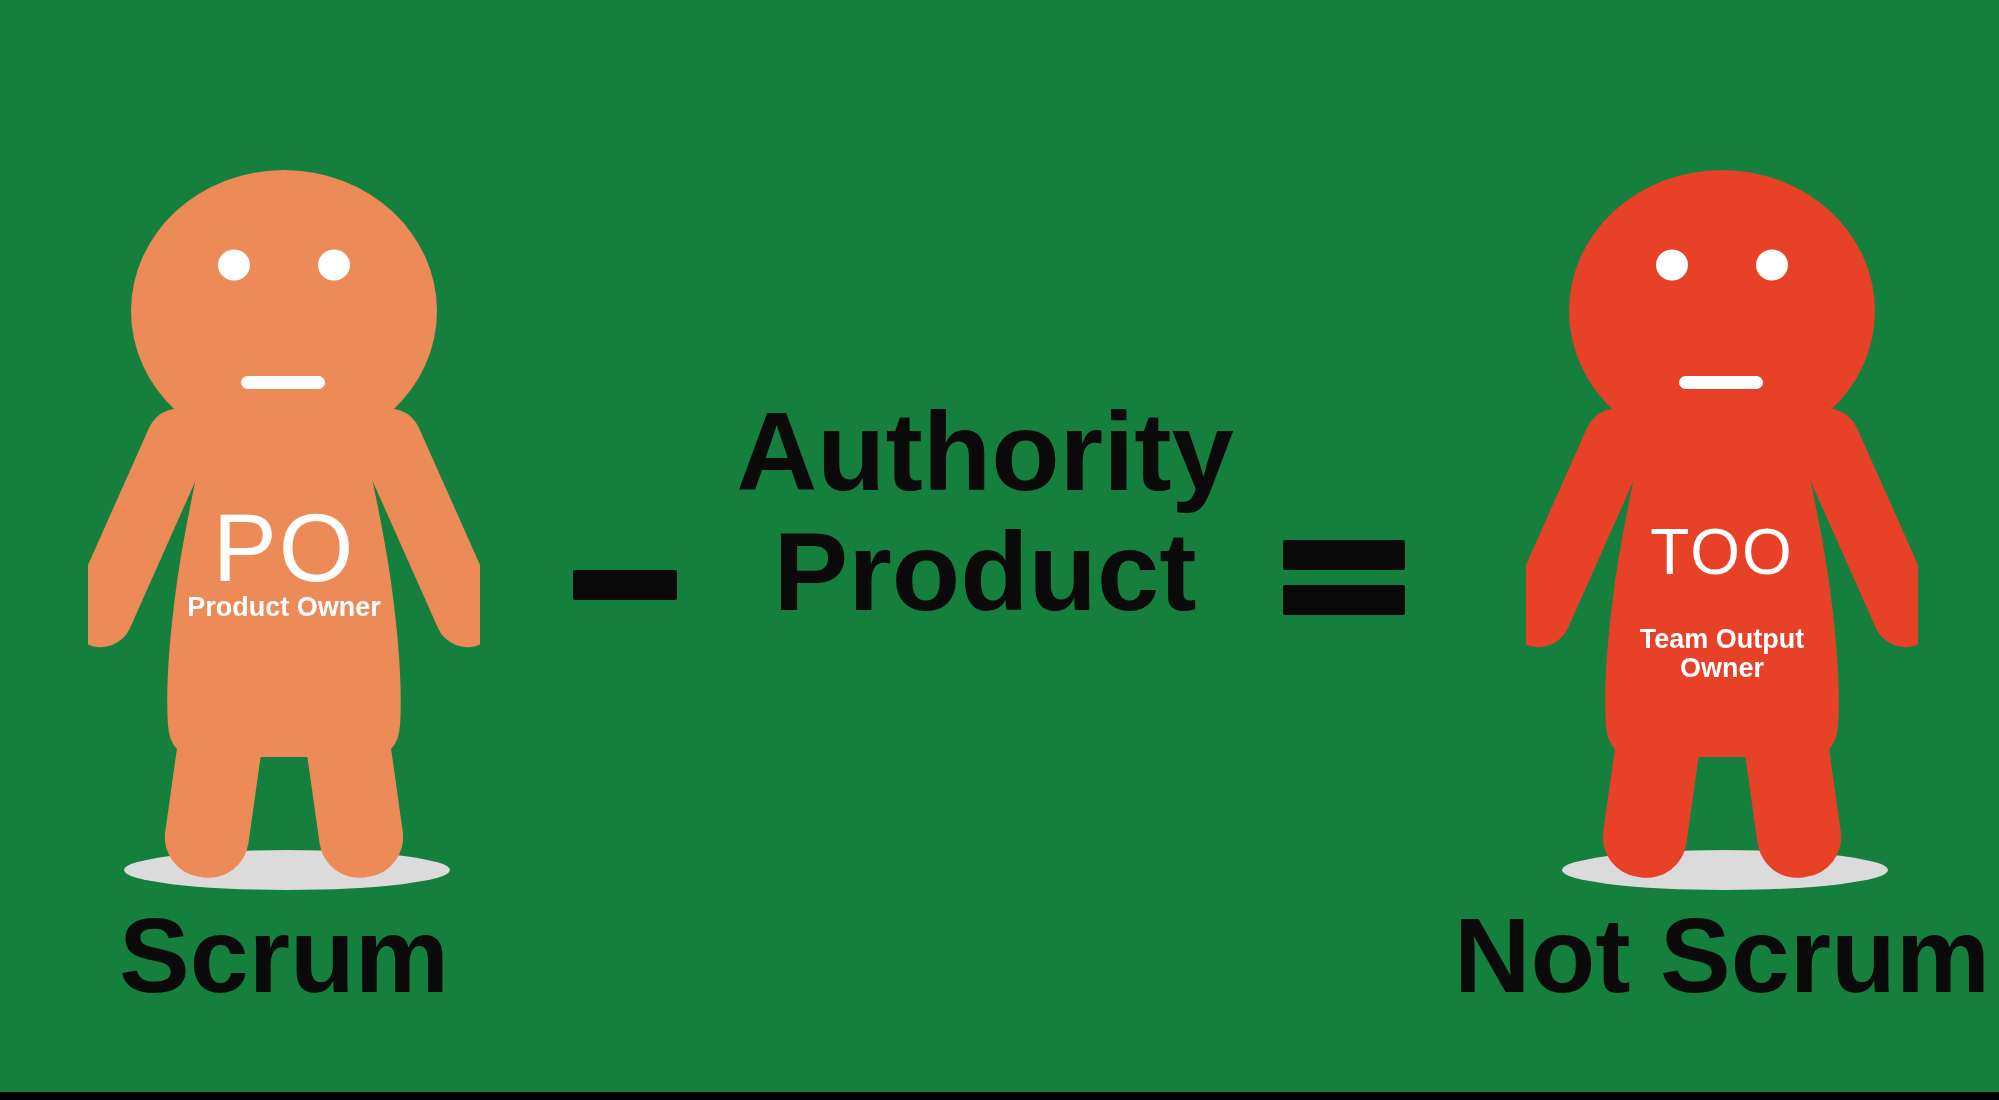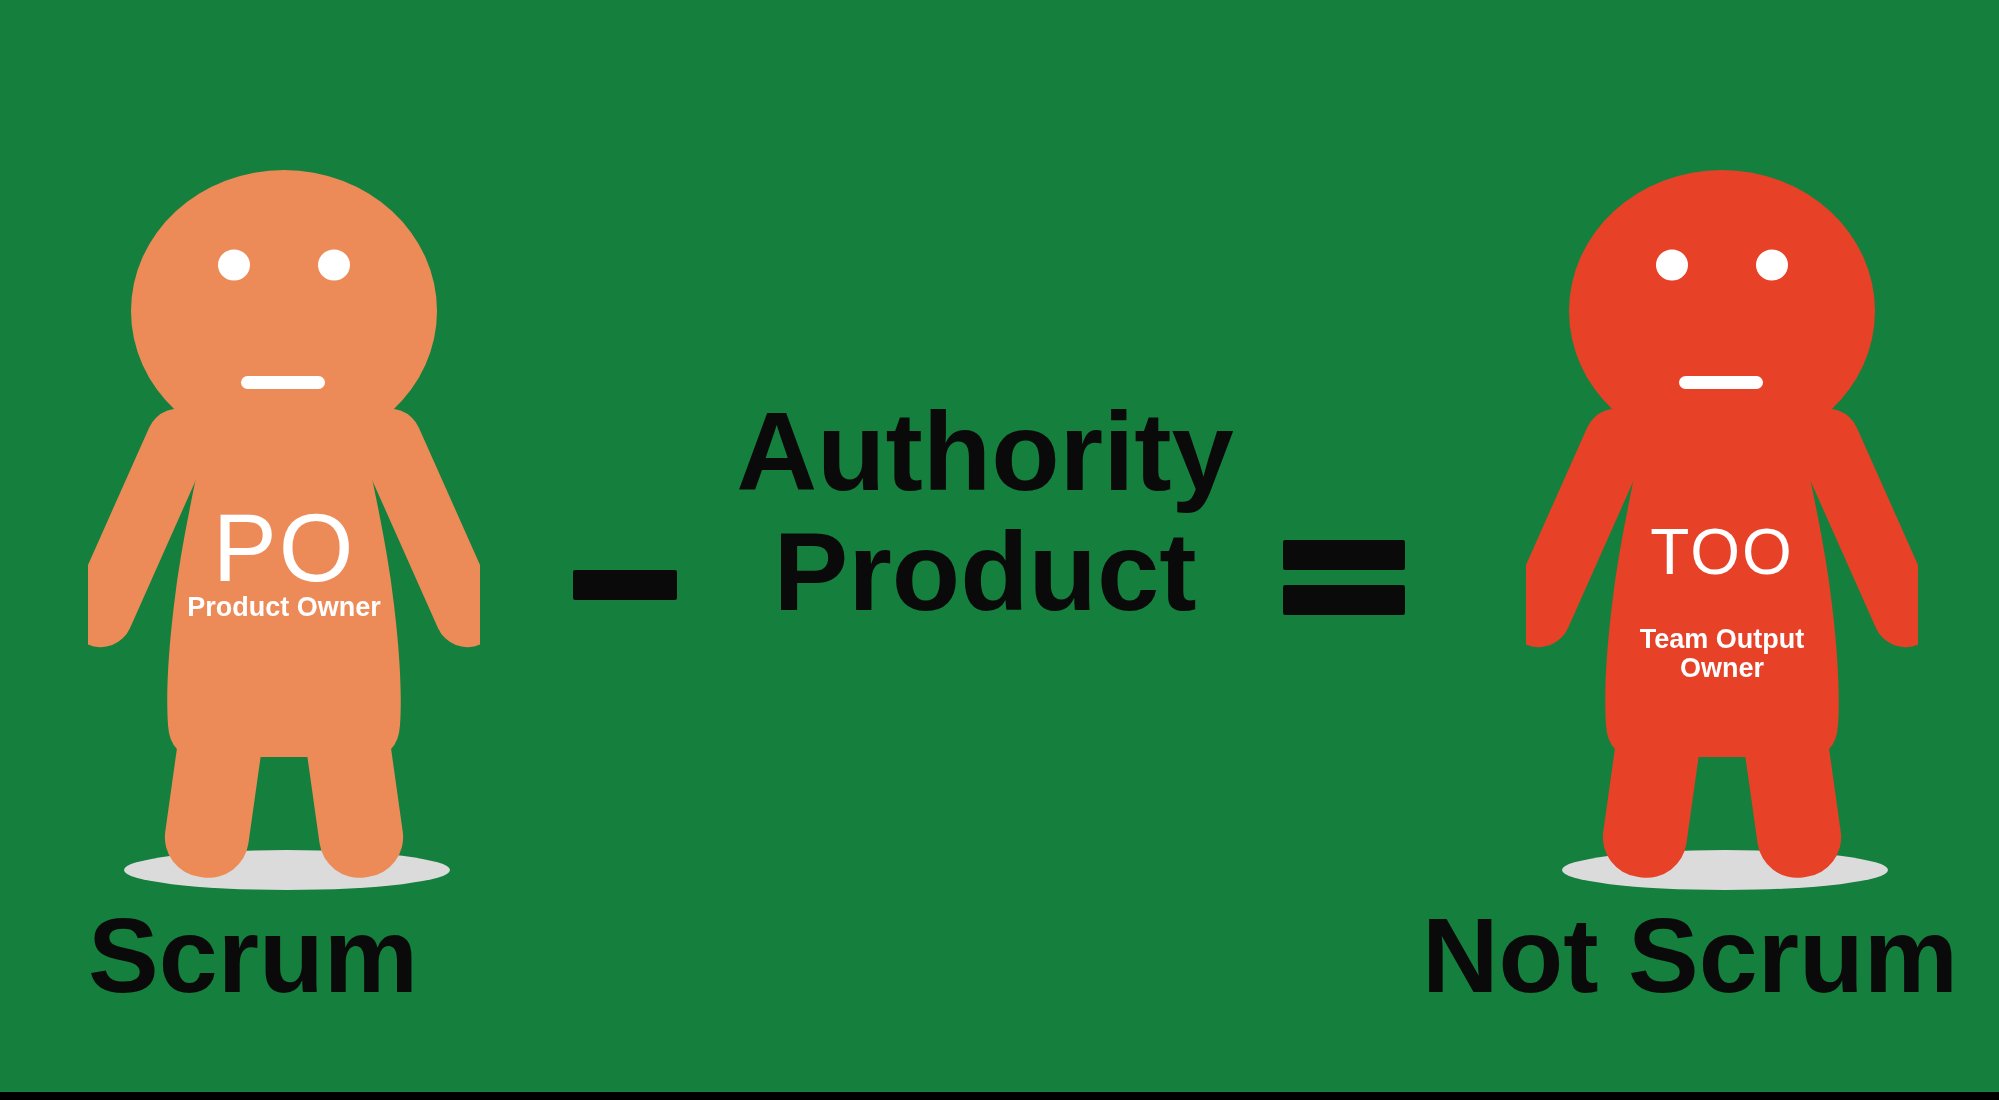--- a/index.html
+++ b/index.html
@@ -49,20 +49,21 @@
     line-height: 29px;
     font-weight: 700;
   }
   .figure-left  .subtitle { top: 428px; width: 230px; }
   .figure-right .subtitle { top: 460px; width: 165px; }
 
   
   .caption {
     position: absolute;
     top: 902px;
+    text-align: center;
     font-size: 106px;
     font-weight: 700;
     line-height: 106px;
     white-space: nowrap;
   }
   .caption-left  { left: 88px;   width: 392px; }
   .caption-right { left: 1422px; width: 600px; }
 
   
   .equation-text {

